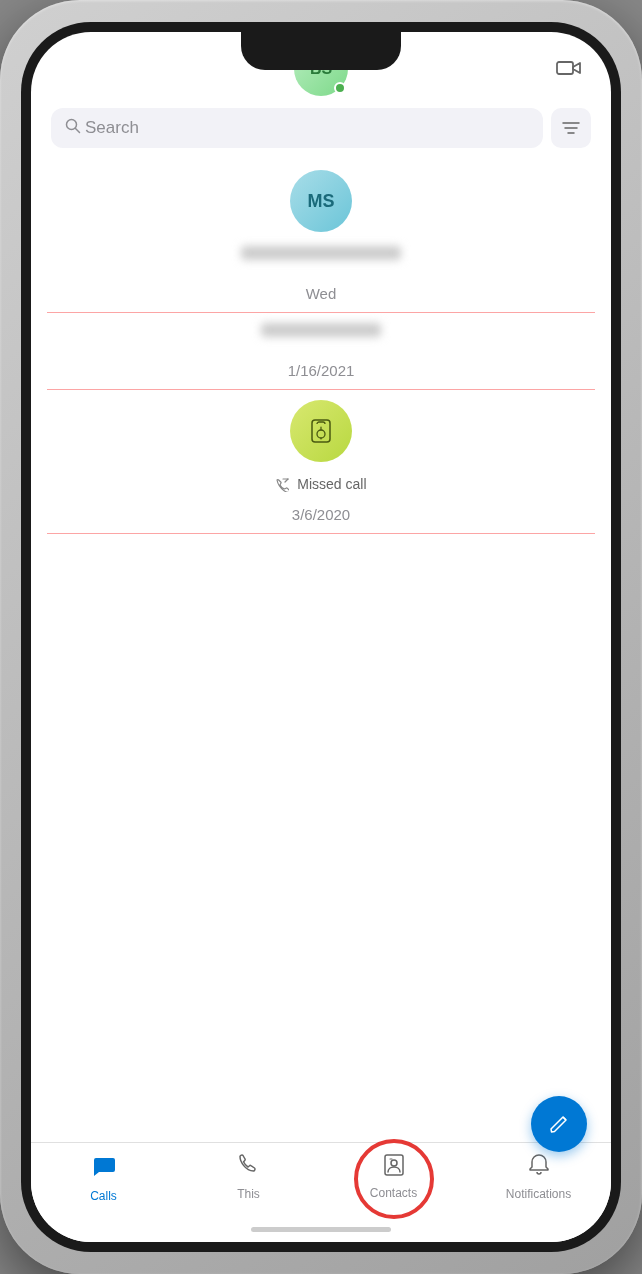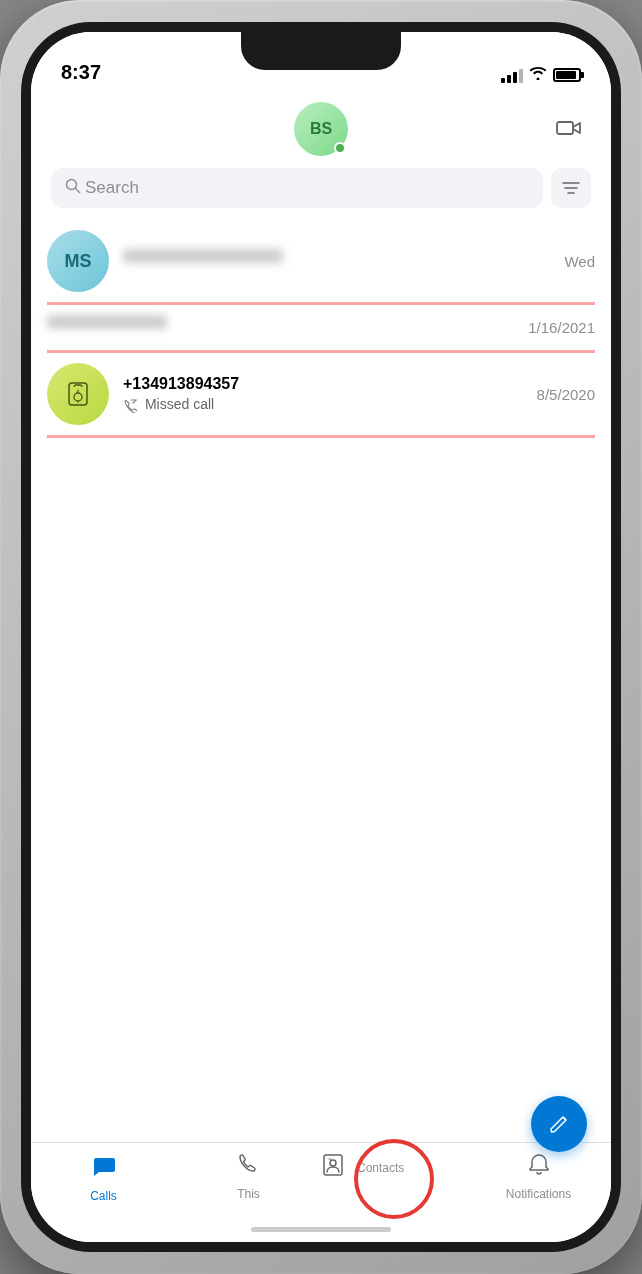--- a/index.html
+++ b/index.html
@@ -229,22 +229,23 @@
     
     .chat-list {
       flex: 1;
       overflow-y: auto;
       padding: 0 16px;
     }
     .chat-item {
       display: flex;
       align-items: center;
       padding: 10px 0;
-      border-bottom: 3px solid #fca5a5;
+      border-bottom: 1px solid #fca5a5;
       gap: 14px;
+      flex-direction: column;
     }
     .chat-avatar {
       width: 62px;
       height: 62px;
       border-radius: 50%;
       display: flex;
       align-items: center;
       justify-content: center;
       font-weight: 700;
       font-size: 18px;
@@ -349,23 +350,23 @@
       color: #0078d4;
     }
     .tab-active .tab-label {
       color: #0078d4;
     }
     
     .contacts-tab-wrap {
       position: relative;
       flex: 1;
       display: flex;
-      flex-direction: row;
-      align-items: center;
-      gap: 12px;
+      flex-direction: column;
+      align-items: center;
+      gap: 3px;
       padding-top: 0;
     }
     .contacts-highlight {
       position: absolute;
       top: -14px;
       left: 50%;
       transform: translateX(-50%);
       width: 80px;
       height: 80px;
       border: 4px solid #e53935;
@@ -387,41 +388,20 @@
   </style>
 </head>
 <body>
 
 <div class="phone-outer">
   <div class="phone-inner">
     <div class="screen">
 
       <div class="notch"></div>
 
-      <div class="status-bar">
-        <span class="status-time">8:37</span>
-        <div class="status-icons">
-          <div class="signal-bars">
-            <div class="signal-bar" style="height:5px"></div>
-            <div class="signal-bar" style="height:8px"></div>
-            <div class="signal-bar" style="height:11px"></div>
-            <div class="signal-bar" style="height:14px; opacity:0.3"></div>
-          </div>
-          <span class="wifi-icon">
-            <svg width="18" height="14" viewBox="0 0 18 14">
-              <path d="M9 11.5a1.5 1.5 0 1 1 0 3 1.5 1.5 0 0 1 0-3z" fill="#000"></path>
-              <path d="M5.5 8.5C6.7 7.3 7.8 6.8 9 6.8s2.3.5 3.5 1.7l1.5-1.5C12.4 5.4 10.8 4.8 9 4.8S5.6 5.4 4 7z" fill="#000"></path>
-              <path d="M2 5.5C3.8 3.7 6.3 2.8 9 2.8s5.2.9 7 2.7l1.4-1.4C15.3 2.1 12.3 1 9 1S2.7 2.1.6 4z" fill="#000"></path>
-            </svg>
-          </span>
-          <div class="battery-icon">
-            <div class="battery-fill"></div>
-          </div>
-        </div>
-      </div>
 
       <div class="app-content">
 
         <div class="app-header">
           <div class="avatar-bs">
             <span>BS</span>
             <div class="avatar-online-dot"></div>
           </div>
           <div class="header-video-btn">
             <svg width="26" height="18" viewBox="0 0 26 18" fill="none">
@@ -478,32 +458,31 @@
           <div class="chat-item">
             <div class="chat-avatar avatar-phone">
               <svg width="30" height="30" viewBox="0 0 30 30" fill="none">
                 <rect x="6" y="4" width="18" height="22" rx="3" stroke="#4a5a10" stroke-width="1.5"></rect>
                 <path d="M11 8c0-1.1.9-2 2-2h4c1.1 0 2 .9 2 2" stroke="#4a5a10" stroke-width="1.3"></path>
                 <ellipse cx="15" cy="18" rx="4" ry="4" stroke="#4a5a10" stroke-width="1.3"></ellipse>
                 <path d="M15 14v-3M15 22v1" stroke="#4a5a10" stroke-width="1.2" stroke-linecap="round"></path>
               </svg>
             </div>
             <div class="chat-info">
-              <div class="chat-name">+134913894357</div>
               <div class="chat-preview">
                 <svg width="14" height="14" viewBox="0 0 14 14" style="vertical-align:middle;margin-right:4px" fill="none">
                   <path d="M2 2c.5-.5 1.2-.5 1.7 0l2 2c.4.4.4 1.1 0 1.5L5 7s1 2.5 4.5 4l1.5-.7c.4-.4 1-.4 1.4 0l2 2c.5.5.5 1.2 0 1.7C14 16 4 12 2 2z" stroke="#888" stroke-width="1.2" stroke-linejoin="round"></path>
                   <line x1="8" y1="1" x2="13" y2="1" stroke="#888" stroke-width="1.2" stroke-linecap="round"></line>
                   <line x1="13" y1="1" x2="10" y2="4" stroke="#888" stroke-width="1.2" stroke-linecap="round"></line>
                 </svg>
                 <span>Missed call</span>
               </div>
             </div>
             <div class="chat-meta">
-              <span class="chat-date">8/5/2020</span>
+              <span class="chat-date">3/6/2020</span>
             </div>
           </div>
 
         </div>
 
         <div class="fab">
           <svg width="22" height="22" viewBox="0 0 22 22" fill="none">
             <path d="M3 16L3.5 19l3-.5L18 7 15 4 3 16z" stroke="#fff" stroke-width="1.5" stroke-linejoin="round"></path>
             <line x1="15" y1="4" x2="18" y2="7" stroke="#fff" stroke-width="1.5"></line>
           </svg>

